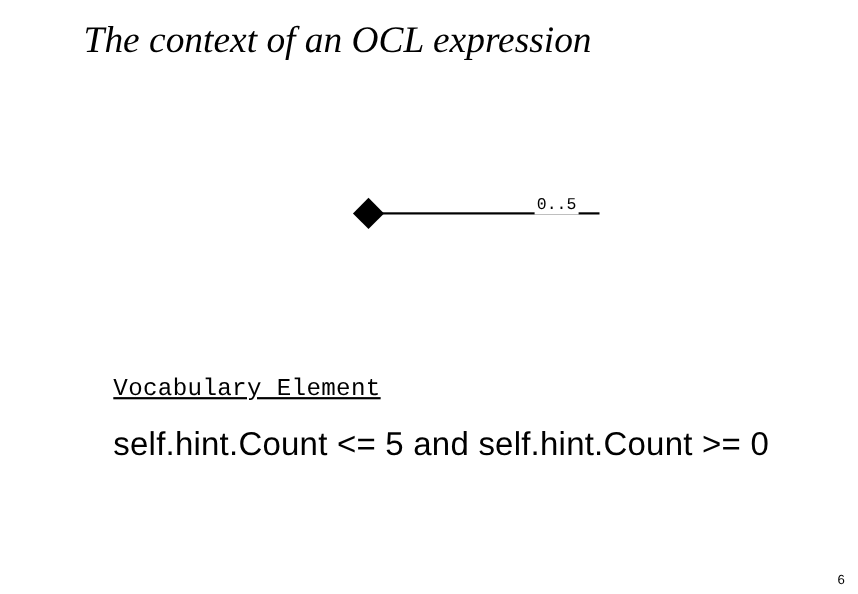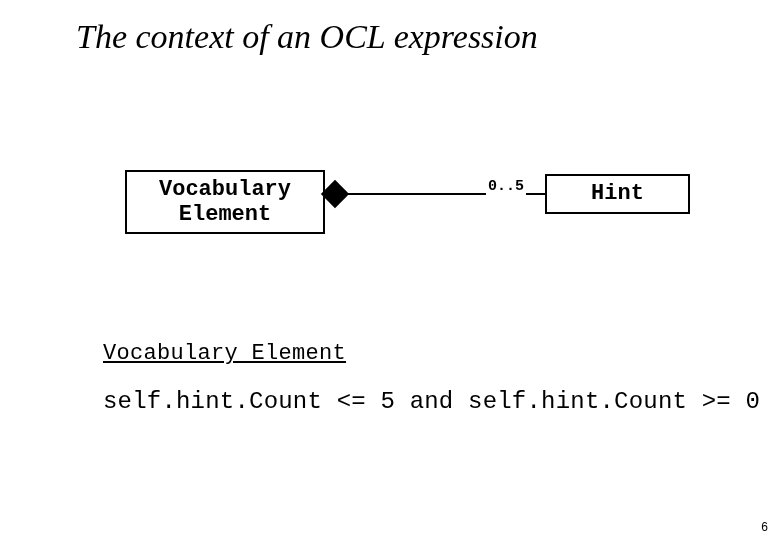--- a/index.html
+++ b/index.html
@@ -74,65 +74,57 @@
   }
   .multiplicity {
     position: absolute;
     top: 18px;
     left: 361px;
     font-family: "Courier New", monospace;
     font-size: 15px;
     color: #000;
     background: #fff;
     padding: 0 2px;
-    font-weight: bold;
   }
   .context-line {
     position: absolute;
     top: 341px;
     left: 103px;
     font-family: "Courier New", monospace;
     font-size: 22px;
     color: #000;
     text-decoration: underline;
     letter-spacing: 0.3px;
   }
   .constraint-line {
     position: absolute;
     top: 388px;
     left: 103px;
-    font-family: Liberation Mono, monospace;
-    font-size: 24px;
+    font-family: Liberation Sans, sans-serif;
+    font-size: 30px;
     color: #000;
     white-space: nowrap;
     letter-spacing: 0.2px;
   }
   .page-num {
     position: absolute;
     bottom: 6px;
     right: 12px;
     font-family: Arial, sans-serif;
     font-size: 12px;
     color: #000;
   }
 </style>
 </head>
 <body>
 
 <div class="title">The context of an OCL expression</div>
 
 <div class="diagram">
-  <div class="box box-left">
-    <span style="white-space:pre-line">Vocabulary
-Element</span>
-  </div>
   <div class="diamond"></div>
   <div class="assoc-line"></div>
   <div class="multiplicity">0..5</div>
-  <div class="box box-right">
-    <span>Hint</span>
-  </div>
 </div>
 
 <div class="context-line">Vocabulary Element</div>
 <div class="constraint-line">self.hint.Count &lt;= 5 and self.hint.Count &gt;= 0</div>
 
 <div class="page-num">6</div>
 
 </body></html>

